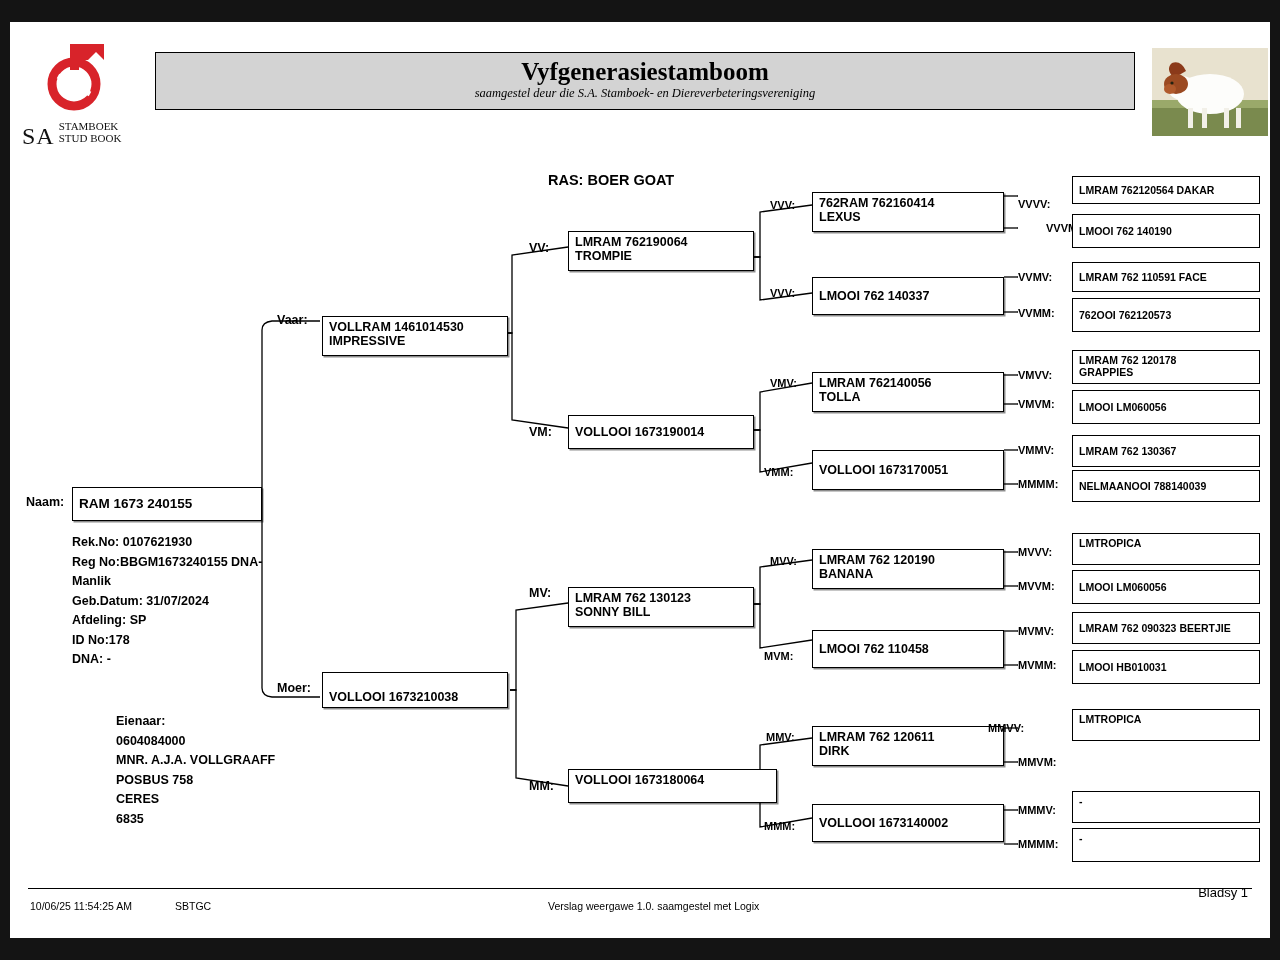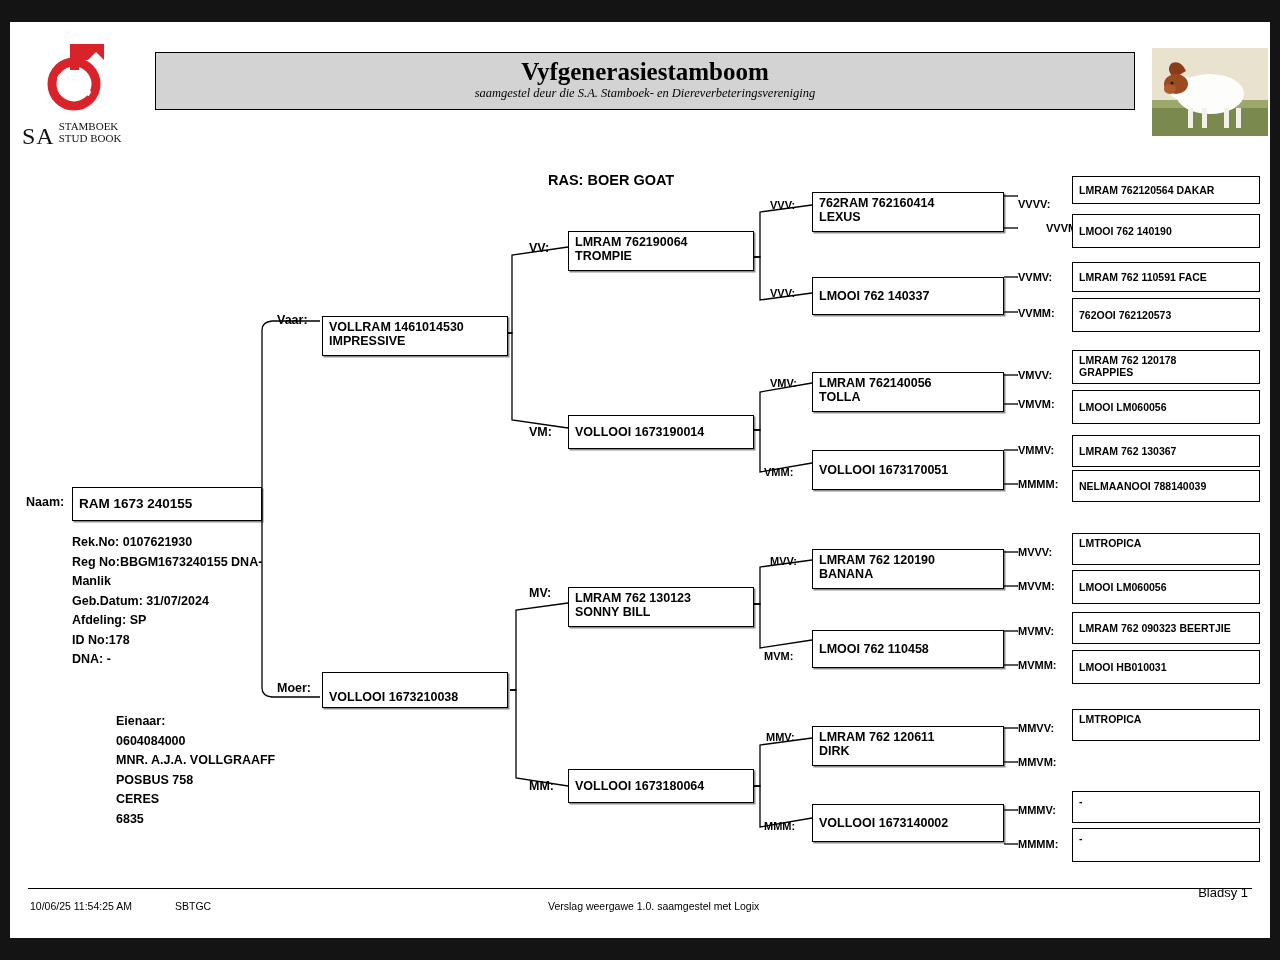--- a/index.html
+++ b/index.html
@@ -190,21 +190,21 @@
   <div class="lbl" style="left:529px; top:425px;">VM:</div>
   <div class="box b-md" style="left:568px; top:415px; width:186px; height:34px; display:flex; align-items:center;">
       <span style="white-space:pre-line">VOLLOOI 1673190014</span>
     </div>
 
   <div class="lbl" style="left:529px; top:586px;">MV:</div>
   <div class="box b-md" style="left:568px; top:587px; width:186px; height:40px;"><span style="white-space:pre-line">LMRAM 762 130123
 SONNY BILL</span></div>
 
   <div class="lbl" style="left:529px; top:779px;">MM:</div>
-  <div class="box b-md" style="left:568px; top:769px; width:186px; height:34px; display:flex; align-items:center;">
+  <div class="box b-md" style="left:568px; top:769px; width:209px; height:34px; display:flex; ">
       <span style="white-space:pre-line">VOLLOOI 1673180064</span>
     </div>
 
   <div class="lbl-sm" style="left:770px; top:199px;">VVV:</div>
   <div class="box b-md" style="left:812px; top:192px; width:192px; height:40px;"><span style="white-space:pre-line">762RAM 762160414
 LEXUS</span></div>
 
   <div class="lbl-sm" style="left:770px; top:287px;">VVV:</div>
   <div class="box b-md" style="left:812px; top:277px; width:192px; height:38px; display:flex; align-items:center;">
       <span style="white-space:pre-line">LMOOI 762 140337</span>
@@ -287,21 +287,21 @@
   <div class="lbl-sm" style="left:1018px; top:625px;">MVMV:</div>
   <div class="box b-sm nosh" style="left:1072px; top:612px; width:188px; height:32px; display:flex; align-items:center;">
       <span style="white-space:pre-line">LMRAM 762 090323 BEERTJIE</span>
     </div>
 
   <div class="lbl-sm" style="left:1018px; top:659px;">MVMM:</div>
   <div class="box b-sm nosh" style="left:1072px; top:650px; width:188px; height:34px; display:flex; align-items:center;">
       <span style="white-space:pre-line">LMOOI HB010031</span>
     </div>
 
-  <div class="lbl-sm" style="left:1018px; top:722px;">MMVV:</div>
+  <div class="lbl-sm" style="left:988px; top:722px;">MMVV:</div>
   <div class="box b-sm nosh" style="left:1072px; top:709px; width:188px; height:32px;"><span style="white-space:pre-line">LMTROPICA</span></div>
 
   <div class="lbl-sm" style="left:1018px; top:756px;">MMVM:</div>
 
   <div class="lbl-sm" style="left:1018px; top:804px;">MMMV:</div>
   <div class="box b-sm nosh" style="left:1072px; top:791px; width:188px; height:32px;"><span style="white-space:pre-line">-</span></div>
 
   <div class="lbl-sm" style="left:1018px; top:838px;">MMMM:</div>
   <div class="box b-sm nosh" style="left:1072px; top:828px; width:188px; height:34px;"><span style="white-space:pre-line">-</span></div>
 

